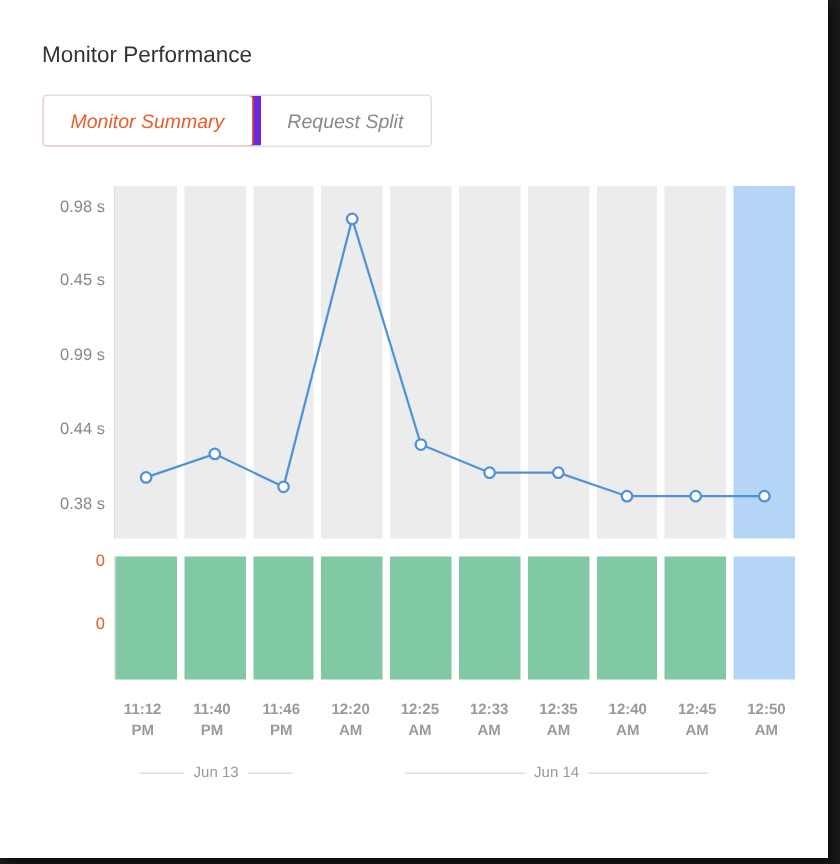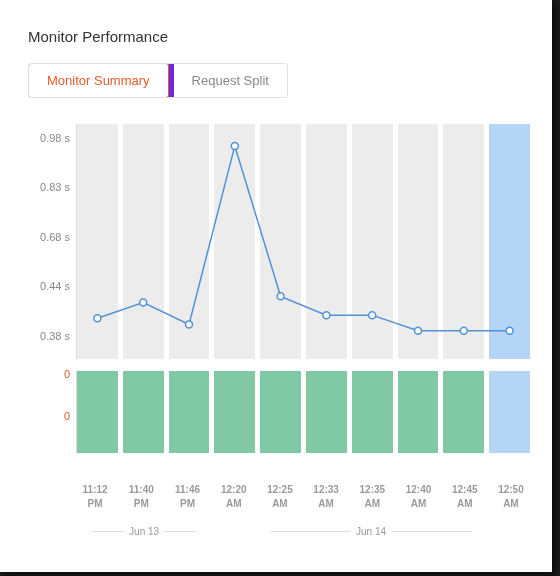--- a/index.html
+++ b/index.html
@@ -23,20 +23,21 @@
     font-weight: 500;
     margin-bottom: 18px;
   }
   .tabs {
     display: flex;
     border: 1px solid #e0e0e0;
     border-radius: 3px;
     width: fit-content;
     margin-bottom: 26px;
     overflow: hidden;
+    font-style: italic;
   }
   .tab {
     padding: 9px 18px;
     font-size: 13px;
     color: #888;
     cursor: pointer;
     background: #fff;
   }
   .tab.active {
     color: #e65c2b;
@@ -123,21 +124,21 @@
     width: 100%;
     background: #80c9a4;
   }
   .bar-bg.highlight .bar-fill { background: transparent; }
 
   
   .x-axis {
     display: flex;
     margin-left: 46px;
     gap: 8px;
-    margin-top: 30px;
+    margin-top: 14px;
   }
   .x-tick {
     flex: 1;
     text-align: center;
     font-size: 10px;
     color: #9a9a9a;
     font-weight: 600;
     line-height: 1.35;
   }
 
@@ -170,22 +171,22 @@
   <div class="tabs">
     <div class="tab active">Monitor Summary</div>
     <div class="tab">Request Split</div>
   </div>
 
   <div class="chart-area">
 
     <div class="line-zone">
       <div class="y-axis-line">
         <span class="y-tick" style="top:6%">0.98 s</span>
-        <span class="y-tick" style="top:27%">0.83 s</span>
-        <span class="y-tick" style="top:48%">0.68 s</span>
+        <span class="y-tick" style="top:27%">0.45 s</span>
+        <span class="y-tick" style="top:48%">0.99 s</span>
         <span class="y-tick" style="top:69%">0.44 s</span>
         <span class="y-tick" style="top:90%">0.38 s</span>
       </div>
       <div class="plot-line" id="plot-line">
 
         <div class="bg-col"></div>
           <div class="bg-col"></div>
           <div class="bg-col"></div>
           <div class="bg-col"></div>
           <div class="bg-col"></div>

